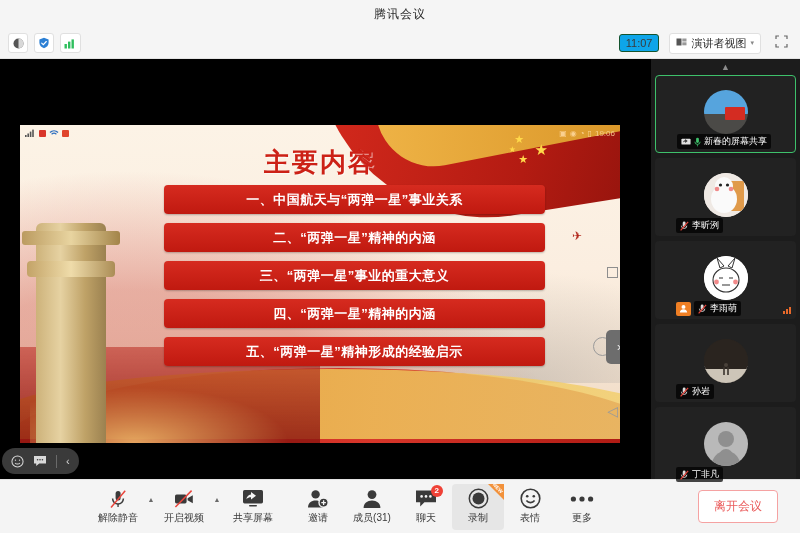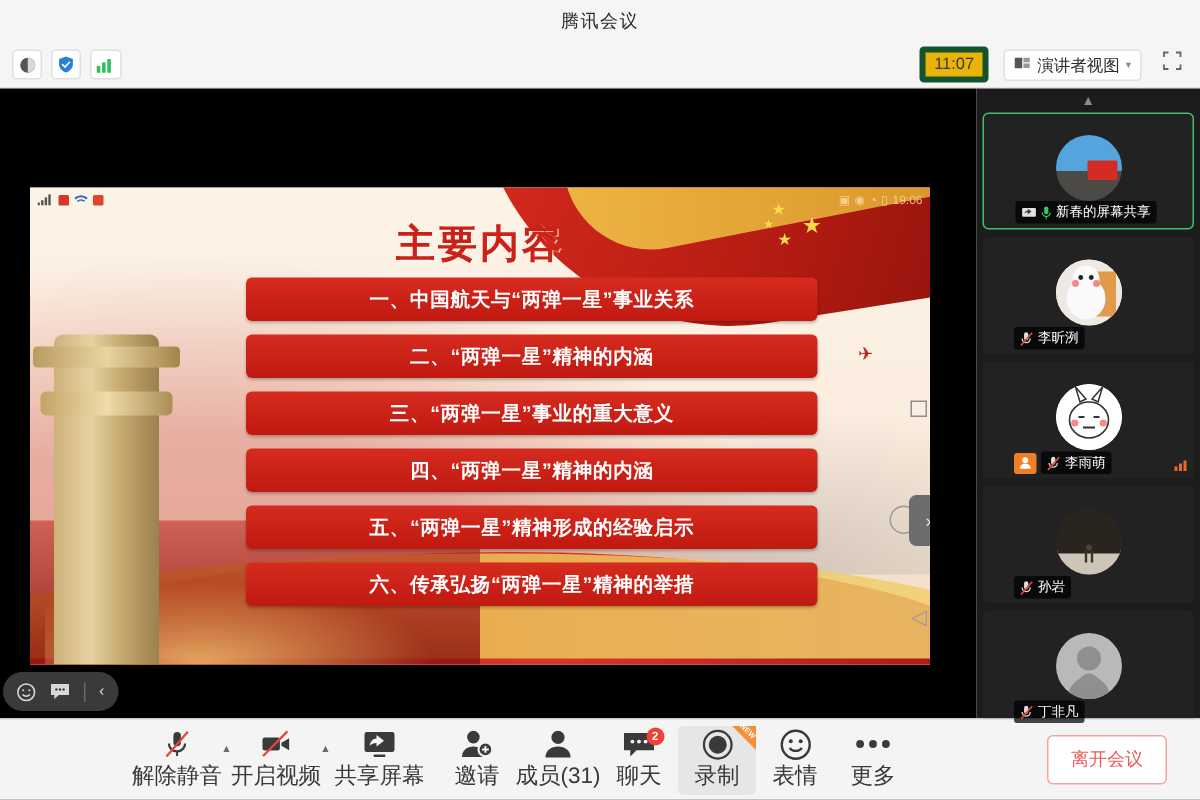--- a/index.html
+++ b/index.html
@@ -24,21 +24,21 @@
     display:flex; align-items:center; padding:0 8px;
   }
   .subbar-left { display:flex; align-items:center; gap:6px; }
   .pillbox {
     height:20px; min-width:20px; padding:0 3px; background:#fff;
     border:1px solid #e0e0e0; border-radius:3px;
     display:flex; align-items:center; justify-content:center;
   }
   .subbar-right { margin-left:auto; display:flex; align-items:center; gap:10px; }
   .clock {
-    font-size:11px; color:#3a3a3a; background:#eab308; border:4px solid #14532d;
+    font-size:11px; color:#3a3a3a; background:#0ea5e9; border:1px solid #14532d;
     border-radius:3px; padding:2px 6px;
   }
   .viewsel {
     display:flex; align-items:center; gap:4px; background:#fff;
     border:1px solid #e0e0e0; border-radius:3px; padding:2px 6px;
     font-size:11px; color:#2b2b2b;
   }
   .viewsel .caret { font-size:7px; color:#888; }
   .fullscreen-btn { padding:2px 4px; }
 
@@ -216,21 +216,21 @@
     background:#f4f4f4; border-top:1px solid #e2e2e2;
     display:flex; align-items:center;
   }
   .tools { display:flex; align-items:flex-end; gap:0px; margin-left:92px; }
   .tool {
     position:relative; width:52px; height:46px; display:flex;
     flex-direction:column; align-items:center; justify-content:center; gap:2px;
     border-radius:4px; cursor:pointer;
   }
   .tool.highlight { background:#e6e6e6; }
-  .tool .lbl { font-size:15px; color:#3a3a3a; white-space:nowrap; }
+  .tool .lbl { font-size:10px; color:#3a3a3a; white-space:nowrap; }
   .tool .ic { height:20px; display:flex; align-items:center; justify-content:center; }
   .caret-up {
     width:14px; height:46px; display:flex; align-items:center; justify-content:center;
     color:#6a6a6a; font-size:7px; padding-bottom:14px;
   }
   .badge {
     position:absolute; top:1px; right:9px; background:#ef4136; color:#fff;
     font-size:8px; line-height:1; border-radius:7px; padding:2px 4px; font-weight:bold;
   }
   .new-ribbon {
@@ -340,21 +340,20 @@
         </span>
       </div>
 
       <div class="slide-title">主要内容</div>
       <div class="bars">
         <div class="bar">一、中国航天与“两弹一星”事业关系</div>
         <div class="bar">二、“两弹一星”精神的内涵</div>
         <div class="bar">三、“两弹一星”事业的重大意义</div>
         <div class="bar">四、“两弹一星”精神的内涵</div>
         <div class="bar">五、“两弹一星”精神形成的经验启示</div>
-        <div class="bar">六、传承弘扬“两弹一星”精神的举措</div>
       </div>
 
       <div class="and-ctrl and-sq"></div>
       <div class="and-circle"></div>
       <div class="and-ctrl and-tri">◁</div>
 
       <div class="and-handle">›</div>
     </div>
 
     <div class="floatbar">

